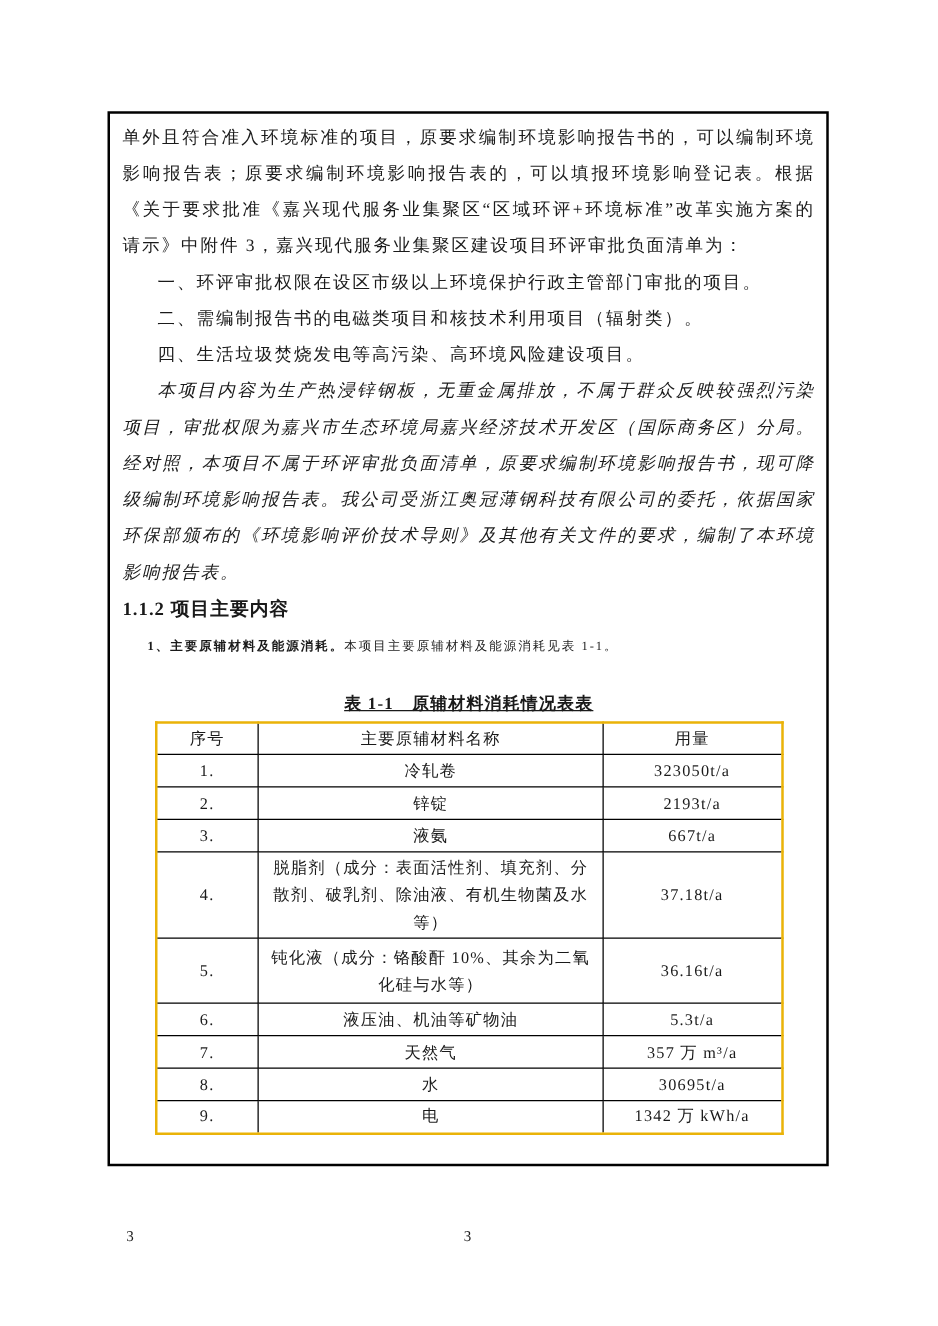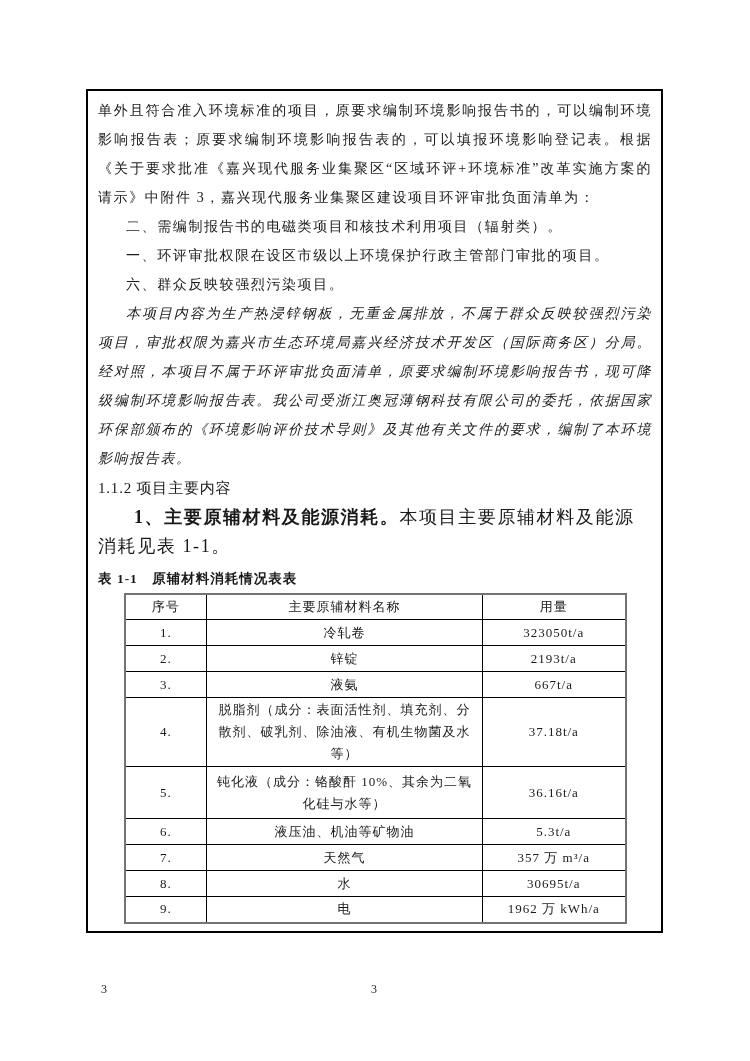--- a/index.html
+++ b/index.html
@@ -29,45 +29,46 @@
   .list-item {
     font-size: 14px;
     line-height: 29px;
     letter-spacing: 1.6px;
     text-indent: 2em;
     white-space: nowrap;
     overflow: hidden;
   }
   .section-heading {
     font-size: 15px;
-    font-weight: normal;
+    font-weight: bold;
     line-height: 30px;
     letter-spacing: 0.8px;
   }
   .subsection {
-    font-size: 18px;
+    font-size: 10px;
     line-height: 29px;
     letter-spacing: 1.6px;
     text-indent: 2em;
   }
   .subsection .lead { font-weight: bold; }
   .table-caption {
-    text-align: left;
+    text-align: center;
     font-weight: bold;
     font-size: 13.5px;
     line-height: 25px;
     letter-spacing: 1px;
-    margin-top: 5px;
+    margin-top: 18px;
+    text-decoration: underline;
   }
   table.materials {
     border-collapse: collapse;
     table-layout: fixed;
     width: 501px;
     margin: 2px auto 0 auto;
-    border: 2px solid #737373;
+    border: 2px solid #eab308;
   }
   table.materials th, table.materials td {
     border: 1px solid #000000;
     text-align: center;
     vertical-align: middle;
     font-size: 13px;
     font-weight: normal;
     letter-spacing: 1px;
     line-height: 22px;
     padding: 1px 6px;
@@ -87,23 +88,23 @@
   .footer-num.left { left: 101px; }
   .footer-num.center { left: 371px; }
 </style>
 </head>
 <body>
 
 <div class="doc-box">
 
   <div class="para">单外且符合准入环境标准的项目，原要求编制环境影响报告书的，可以编制环境影响报告表；原要求编制环境影响报告表的，可以填报环境影响登记表。根据《关于要求批准《嘉兴现代服务业集聚区“区域环评+环境标准”改革实施方案的请示》中附件 3，嘉兴现代服务业集聚区建设项目环评审批负面清单为：</div>
 
+  <div class="list-item">一、环评审批权限在设区市级以上环境保护行政主管部门审批的项目。</div>
   <div class="list-item">二、需编制报告书的电磁类项目和核技术利用项目（辐射类）。</div>
-  <div class="list-item">一、环评审批权限在设区市级以上环境保护行政主管部门审批的项目。</div>
-  <div class="list-item">六、群众反映较强烈污染项目。</div>
+  <div class="list-item">四、生活垃圾焚烧发电等高污染、高环境风险建设项目。</div>
 
   <div class="para indent">本项目内容为生产热浸锌钢板，无重金属排放，不属于群众反映较强烈污染项目，审批权限为嘉兴市生态环境局嘉兴经济技术开发区（国际商务区）分局。经对照，本项目不属于环评审批负面清单，原要求编制环境影响报告书，现可降级编制环境影响报告表。我公司受浙江奥冠薄钢科技有限公司的委托，依据国家环保部颁布的《环境影响评价技术导则》及其他有关文件的要求，编制了本环境影响报告表。</div>
 
   <div class="section-heading">1.1.2 项目主要内容</div>
 
   <div class="subsection"><span class="lead">1、主要原辅材料及能源消耗。</span><span>本项目主要原辅材料及能源消耗见表 1-1。</span></div>
 
   <div class="table-caption">表 1-1　原辅材料消耗情况表表</div>
 
   <table class="materials">
@@ -156,20 +157,20 @@
         <td>357 万 m³/a</td>
       </tr>
       <tr class="row">
         <td>8.</td>
         <td>水</td>
         <td>30695t/a</td>
       </tr>
       <tr class="row">
         <td>9.</td>
         <td>电</td>
-        <td>1962 万 kWh/a</td>
+        <td>1342 万 kWh/a</td>
       </tr>
     </tbody>
   </table>
 </div>
 
 <div class="footer-num left">3</div>
 <div class="footer-num center">3</div>
 
 </body></html>

